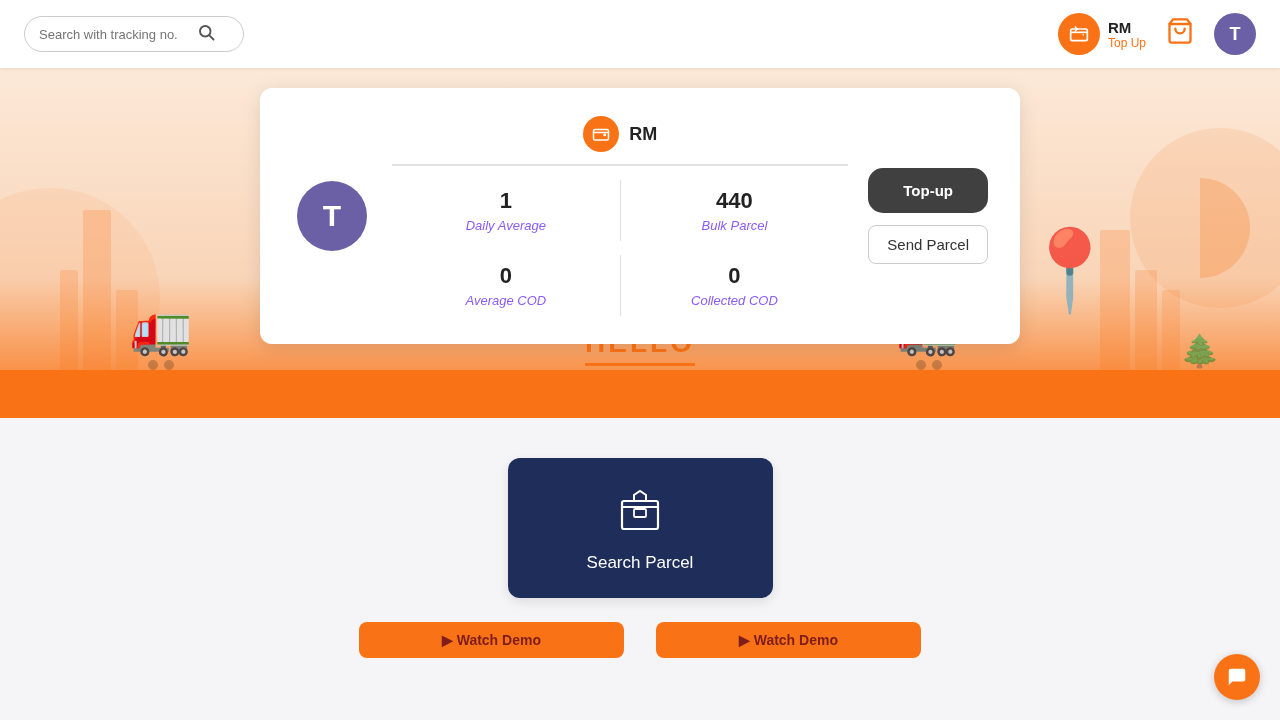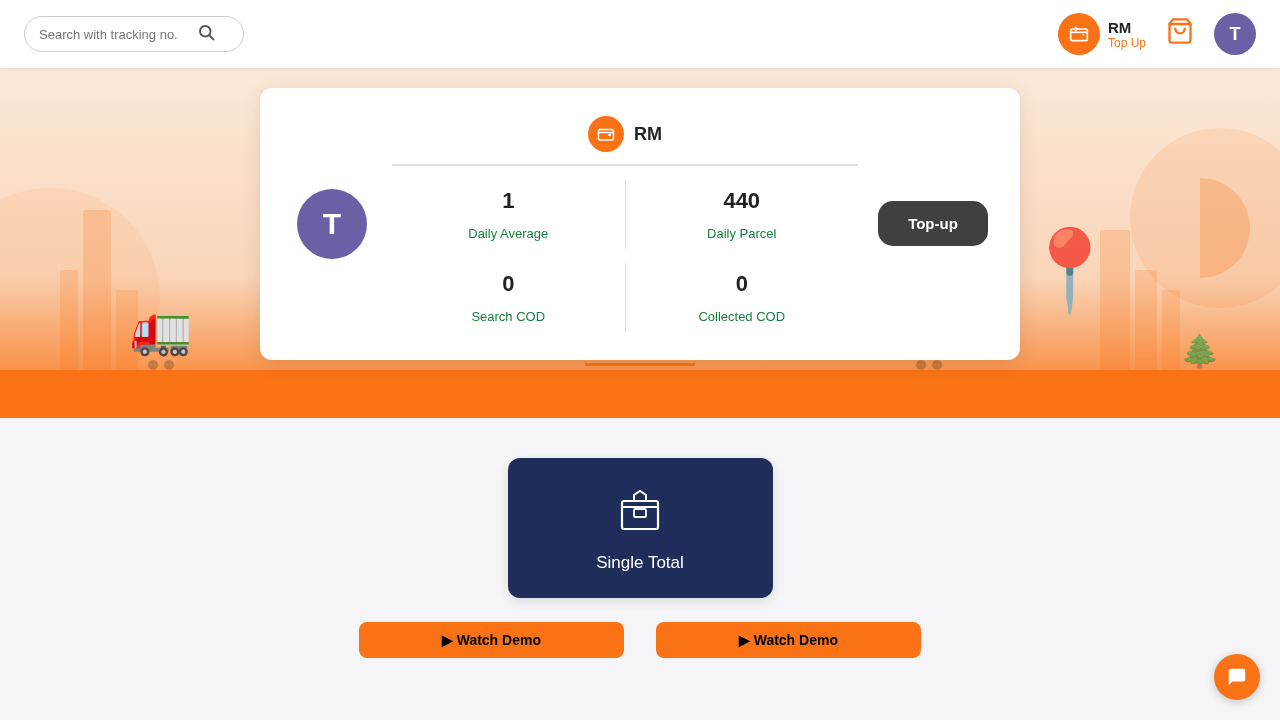--- a/index.html
+++ b/index.html
@@ -100,21 +100,21 @@
     .card-wallet-amount { font-weight: 700; font-size: 18px; color: #222; }
     .card-divider-h { height: 1.5px; background: #e0e0e0; margin-bottom: 14px; }
 
     .stats-row { display: flex; align-items: stretch; }
     .stat-item {
       flex: 1; text-align: center; padding: 8px 12px;
       border-right: 1.5px solid #e0e0e0;
     }
     .stat-item:last-child { border-right: none; }
     .stat-value { font-size: 22px; font-weight: 700; color: #222; }
-    .stat-label { font-size: 13px; color: #15803d; margin-top: 12px; }
+    .stat-label { font-size: 13px; color: #8b5cf6; margin-top: 4px; font-style: italic; }
 
     .stats-row-2 { display: flex; align-items: stretch; margin-top: 14px; }
     .stat-item-2 {
       flex: 1; text-align: center; padding: 8px 12px;
       border-right: 1.5px solid #e0e0e0;
     }
     .stat-item-2:last-child { border-right: none; }
 
     .card-right { display: flex; flex-direction: column; justify-content: center; gap: 12px; min-width: 110px; }
     .btn-topup {
@@ -140,21 +140,21 @@
       background: #1e2d5a; border-radius: 12px;
       width: 265px; height: 140px;
       display: flex; flex-direction: column; align-items: center; justify-content: center;
       gap: 14px; cursor: pointer;
       box-shadow: 0 4px 12px rgba(0,0,0,0.10);
     }
     .parcel-card-label { color: white; font-size: 17px; font-weight: 500; }
 
     .watch-demo-row { display: flex; gap: 32px; justify-content: center; }
     .btn-watch-demo {
-      background: #f97316; color: #000000; border: none; border-radius: 8px;
+      background: #f97316; color: #7f1d1d; border: none; border-radius: 8px;
       padding: 10px 32px; font-size: 14px; font-weight: 600; cursor: pointer;
       width: 265px; display: flex; align-items: center; justify-content: center; gap: 8px;
     }
 
     
     .chat-bubble {
       position: fixed; bottom: 20px; right: 20px;
       width: 46px; height: 46px; border-radius: 50%; background: #f97316;
       display: flex; align-items: center; justify-content: center;
       color: white; font-size: 22px; cursor: pointer; z-index: 200;
@@ -293,56 +293,57 @@
         </div>
         <div class="card-divider-h"></div>
 
         <div class="stats-row">
           <div class="stat-item">
             <div class="stat-value">1</div>
             <div class="stat-label">Daily Average</div>
           </div>
           <div class="stat-item">
             <div class="stat-value">440</div>
-            <div class="stat-label">Daily Parcel</div>
+            <div class="stat-label">Bulk Parcel</div>
           </div>
         </div>
 
         <div class="stats-row-2">
           <div class="stat-item-2">
             <div class="stat-value">0</div>
-            <div class="stat-label">Search COD</div>
+            <div class="stat-label">Average COD</div>
           </div>
           <div class="stat-item-2">
             <div class="stat-value">0</div>
             <div class="stat-label">Collected COD</div>
           </div>
         </div>
       </div>
 
       <div class="card-right">
         <button class="btn-topup">Top-up</button>
+        <button class="btn-send">Send Parcel</button>
       </div>
     </div>
 
   </div>
 
   <div class="bottom-section">
     <div class="parcel-cards-row">
 
       <div class="parcel-card">
         <span>
           <svg width="52" height="52" viewBox="0 0 52 52" fill="none">
             <rect x="8" y="18" width="36" height="28" rx="2" stroke="white" stroke-width="2.2" fill="none"></rect>
             <path d="M8 24h36" stroke="white" stroke-width="2"></path>
             <path d="M20 18v-6l6-4 6 4v6" stroke="white" stroke-width="2" fill="none"></path>
             <rect x="20" y="26" width="12" height="8" rx="1" stroke="white" stroke-width="1.8" fill="none"></rect>
           </svg>
         </span>
-        <span class="parcel-card-label">Single Total</span>
+        <span class="parcel-card-label">Search Parcel</span>
       </div>
 
 
     </div>
 
     <div class="watch-demo-row">
       <button class="btn-watch-demo">▶  Watch Demo</button>
       <button class="btn-watch-demo">▶  Watch Demo</button>
     </div>
   </div>

